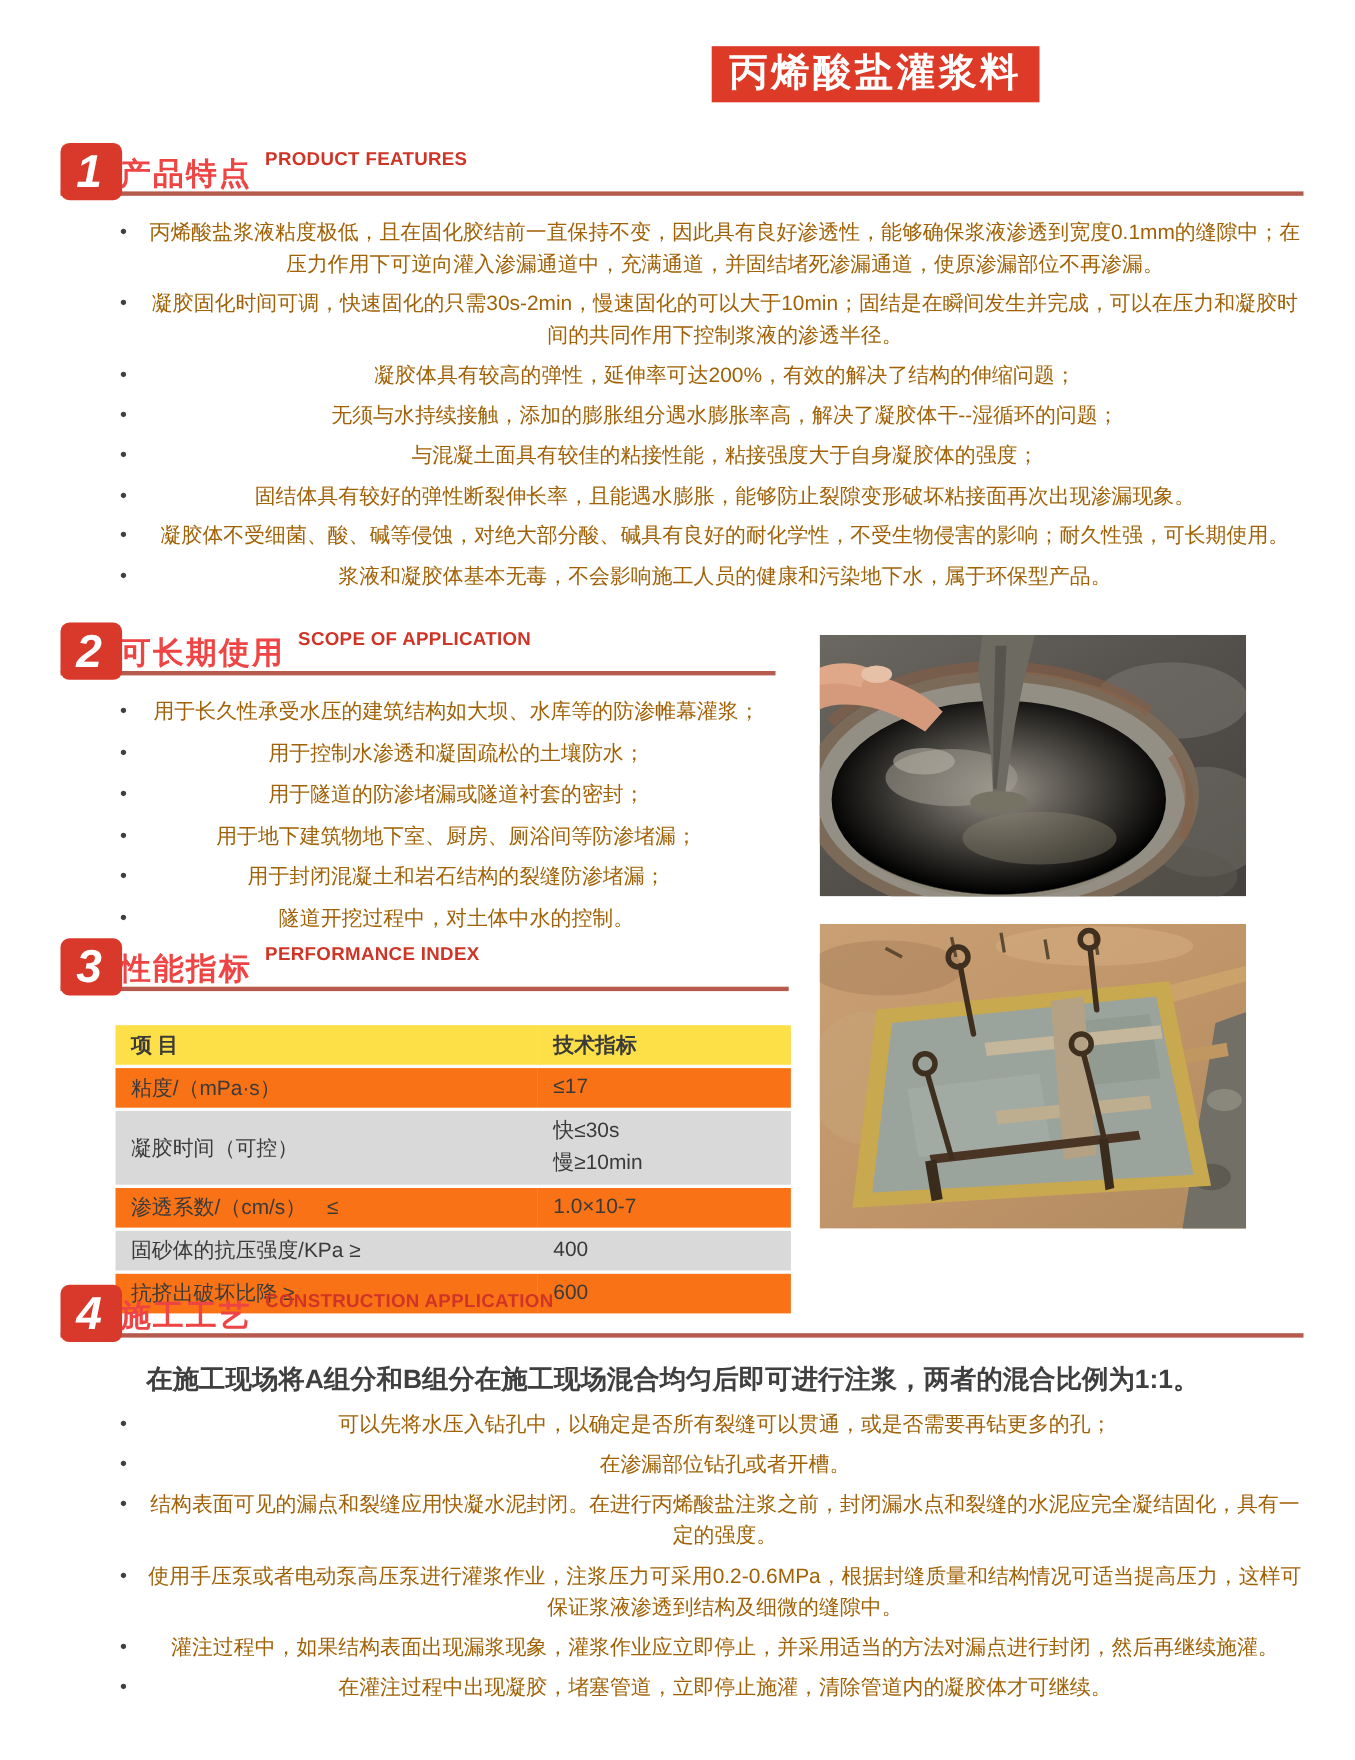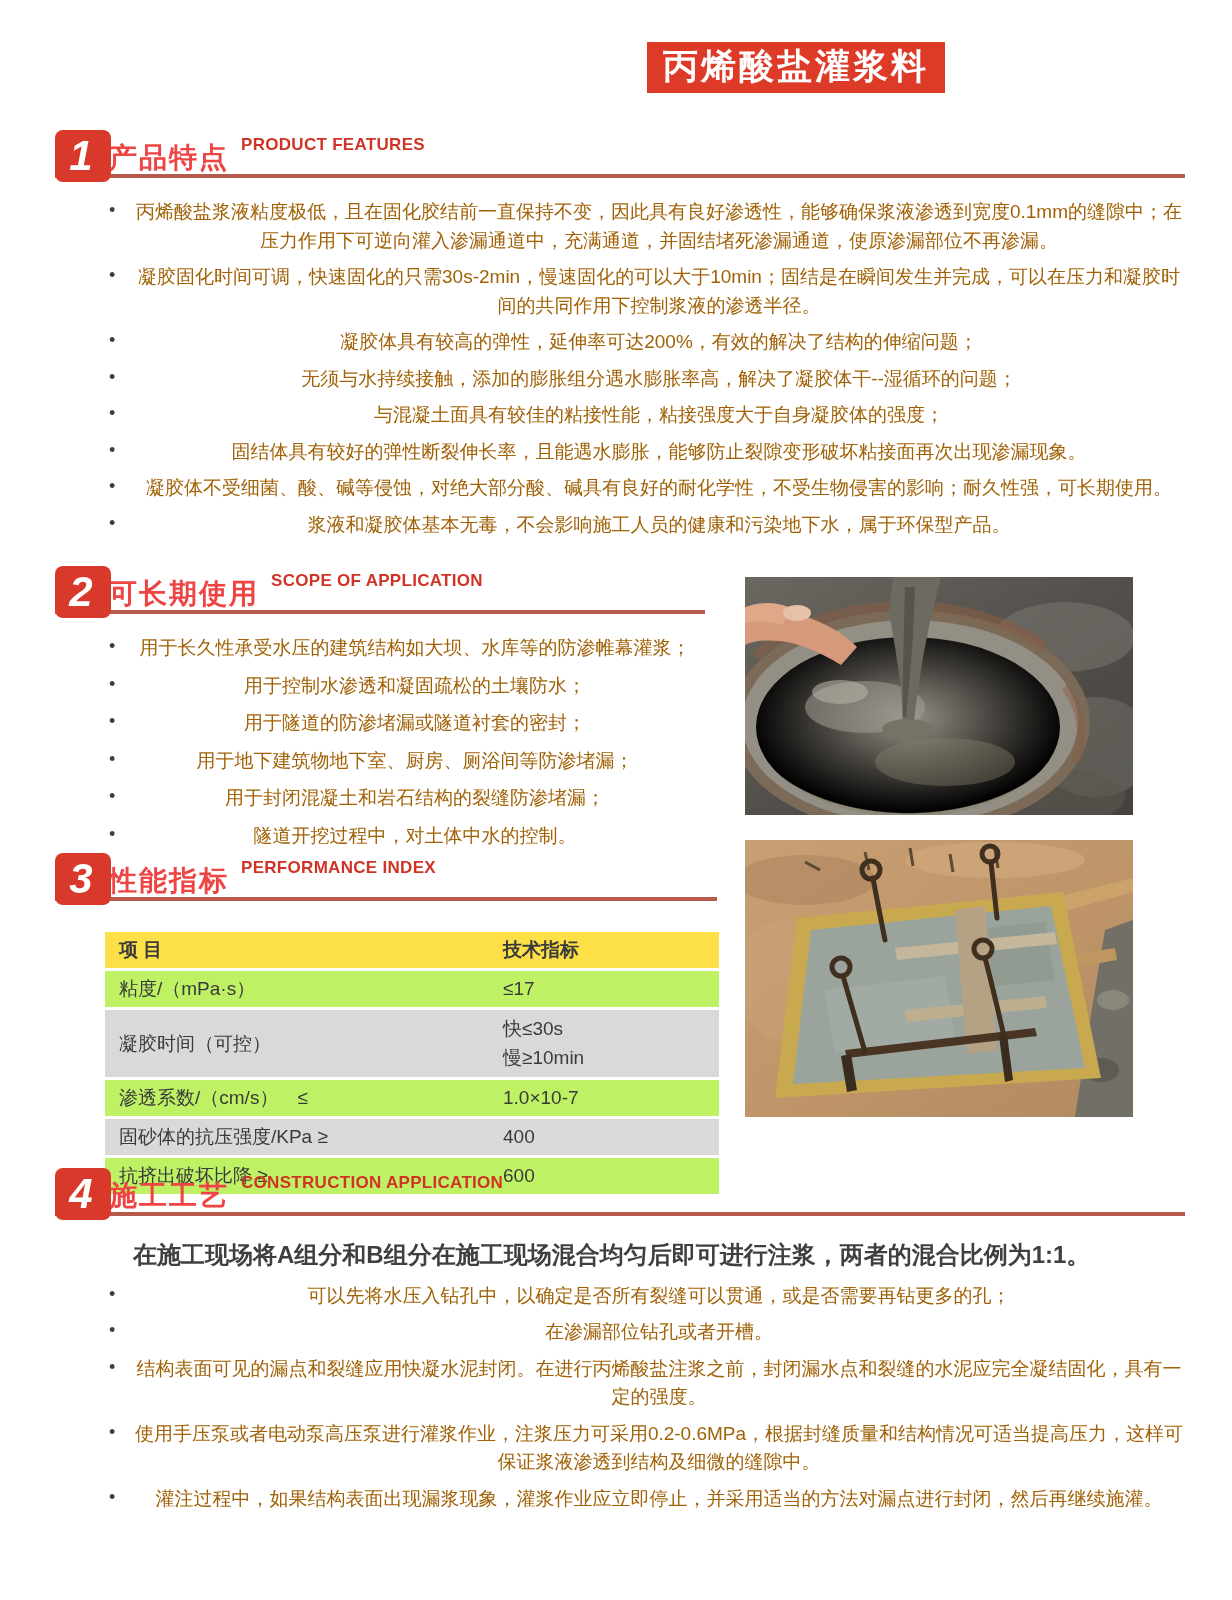--- a/index.html
+++ b/index.html
@@ -61,21 +61,21 @@
     margin:28px 0 0 50px;width:614px;
     border-collapse:separate;border-spacing:0 3px;
     font-size:19px;color:#3a3a3a;
   }
   .spec-table th{
     text-align:left;font-weight:bold;padding:5px 14px;background:#fde047;
   }
   .spec-table td{text-align:left;padding:5px 14px;}
   .spec-table .col-item{width:356px;}
   .row-gray td{background:#d9d9d9;}
-  .row-white td{background:#bef264;}
+  .row-white td{background:#f97316;}
   .two-line div{line-height:1.5;}
   
   .photo{position:absolute;overflow:hidden;}
   .photo svg{display:block;}
 </style>
 </head>
 <body>
 
 <div class="page">
 
@@ -259,16 +259,17 @@
       <div class="zh-title">施工工艺</div>
       <div class="en-title">CONSTRUCTION APPLICATION</div>
     </div>
     <p class="lead">在施工现场将A组分和B组分在施工现场混合均匀后即可进行注浆，两者的混合比例为1:1。</p>
     <ul class="bullets" style="margin-top:10px;">
       <li>可以先将水压入钻孔中，以确定是否所有裂缝可以贯通，或是否需要再钻更多的孔；</li>
       <li>在渗漏部位钻孔或者开槽。</li>
       <li>结构表面可见的漏点和裂缝应用快凝水泥封闭。在进行丙烯酸盐注浆之前，封闭漏水点和裂缝的水泥应完全凝结固化，具有一定的强度。</li>
       <li>使用手压泵或者电动泵高压泵进行灌浆作业，注浆压力可采用0.2-0.6MPa，根据封缝质量和结构情况可适当提高压力，这样可保证浆液渗透到结构及细微的缝隙中。</li>
       <li>灌注过程中，如果结构表面出现漏浆现象，灌浆作业应立即停止，并采用适当的方法对漏点进行封闭，然后再继续施灌。</li>
+      <li>在灌注过程中出现凝胶，堵塞管道，立即停止施灌，清除管道内的凝胶体才可继续。</li>
     </ul>
   </div>
 
 </div>
 
 </body></html>

